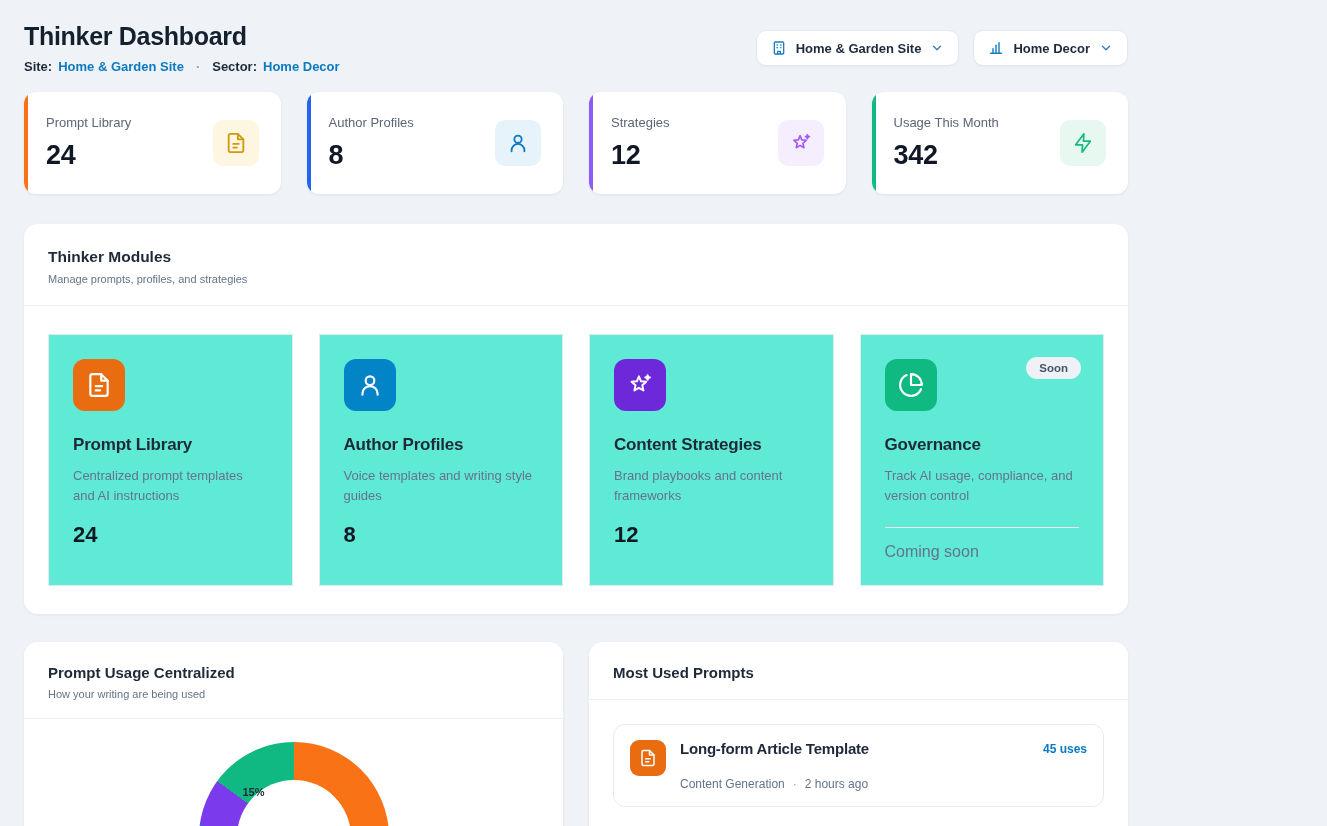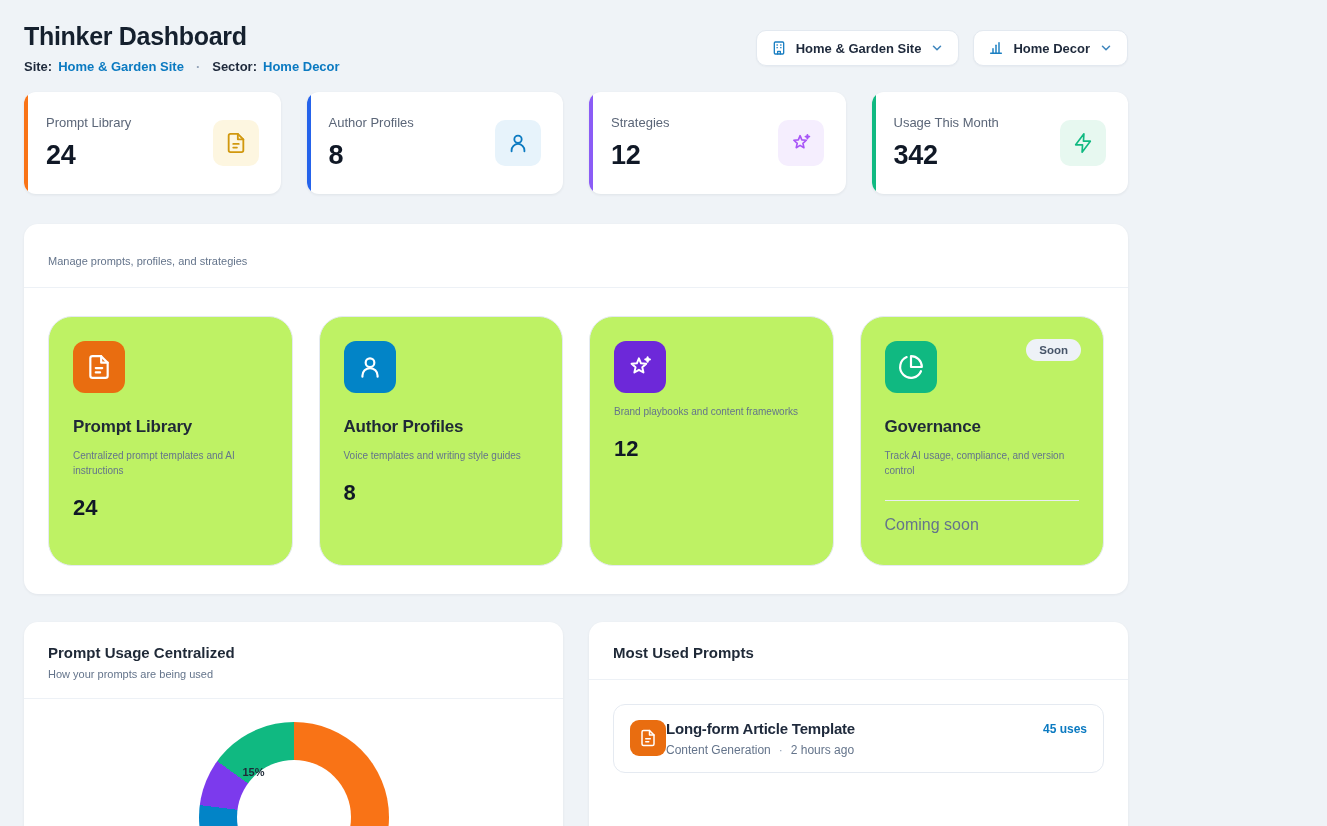--- a/index.html
+++ b/index.html
@@ -51,31 +51,31 @@
 
   
   .panel { background: #fff; border-radius: 14px; box-shadow: 0 1px 3px rgba(15,23,42,.06); }
   .modules-panel { margin-top: 30px; }
   .panel-header { padding: 24px 24px 20px; }
   .panel-title { font-size: 15.5px; font-weight: 700; color: #1f2937; }
   .panel-subtitle { font-size: 11px; color: #64748b; margin-top: 7px; }
   .divider { border-top: 1px solid #edf1f6; }
   .modules-grid { display: grid; grid-template-columns: repeat(4, 1fr); gap: 26px; padding: 28px 24px; }
   .module-card {
-    position: relative; border: 1px solid #e5eaf1; border-radius: 24px;
-    padding: 24px; min-height: 250px; cursor: pointer; background: #bef264;
+    position: relative; border: 1px solid #e5eaf1; border-radius: 0;
+    padding: 24px; min-height: 250px; cursor: pointer; background: #5eead4;
   }
   .module-icon { width: 52px; height: 52px; border-radius: 12px; display: flex; align-items: center; justify-content: center; color: #fff; }
   .module-icon svg { width: 26px; height: 26px; }
   .m-orange { background: #e96d10; }
   .m-blue   { background: #0284c7; }
   .m-purple { background: #6d28d9; }
   .m-green  { background: #10b981; }
   .module-title { margin-top: 24px; font-size: 17px; font-weight: 800; color: #1f2937; letter-spacing: -0.2px; }
-  .module-desc { margin-top: 11px; font-size: 10px; color: #64748b; line-height: 1.5; max-width: 230px; }
+  .module-desc { margin-top: 11px; font-size: 13px; color: #64748b; line-height: 1.5; max-width: 230px; }
   .module-count { margin-top: 17px; font-size: 22px; font-weight: 800; color: #101826; }
   .soon-badge {
     position: absolute; top: 22px; right: 22px; background: #eef2f7; color: #475569;
     font-size: 11.5px; font-weight: 600; border-radius: 999px; padding: 5px 13px;
   }
   .module-divider { border-top: 1px solid #e9edf3; margin-top: 22px; }
   .module-footer { margin-top: 15px; font-size: 16px; color: #64748b; }
 
   
   .bottom-row { margin-top: 28px; display: grid; grid-template-columns: 1fr 1fr; gap: 26px; }
@@ -91,32 +91,32 @@
     transform: translate(-50%, -50%); background: #fff; border-radius: 50%;
   }
   .donut-label {
     position: absolute; left: 44px; top: 44px; z-index: 2;
     font-size: 11px; font-weight: 700; color: #1f2937;
   }
 
   
   .prompt-list { padding: 24px; }
   .prompt-item {
-    display: flex; align-items: center; 
+    display: flex; align-items: center; gap: 14px;
     border: 1px solid #e5eaf1; border-radius: 12px; padding: 15px 16px;
     cursor: pointer; background: #fff;
   }
   .prompt-item-icon {
     width: 36px; height: 36px; border-radius: 9px; background: #e96d10; color: #fff;
     display: flex; align-items: center; justify-content: center; flex: 0 0 auto;
     align-self: flex-start;
   }
   .prompt-item-icon svg { width: 18px; height: 18px; }
   .prompt-item-title { font-size: 15px; font-weight: 800; color: #1e293b; letter-spacing: -0.2px; }
-  .prompt-item-meta { margin-top: 6px; font-size: 12px; color: #64748b; display: flex; align-items: center; }
+  .prompt-item-meta { margin-top: 20px; font-size: 12px; color: #64748b; display: flex; align-items: center; }
   .prompt-item-meta .dot { margin: 0 8px; color: #94a3b8; }
   .prompt-item-uses { margin-left: auto; align-self: flex-start; margin-top: 2px; font-size: 12px; font-weight: 700; color: #0b7ac1; }
 </style>
 </head>
 <body>
 
 <div class="page">
 
   <div class="header">
     <div>
@@ -210,20 +210,21 @@
       <span class="stat-icon ib-green">
         <svg viewBox="0 0 24 24" fill="none" stroke="currentColor" stroke-width="1.8" stroke-linejoin="round">
             <polygon points="13 2 4 14 11.5 14 11 22 20 10 12.5 10 13 2"></polygon>
           </svg>
       </span>
     </div>
   </section>
 
   <section class="panel modules-panel">
     <div class="panel-header">
+      <div class="panel-title">Thinker Modules</div>
       <div class="panel-subtitle">Manage prompts, profiles, and strategies</div>
     </div>
     <div class="divider"></div>
     <div class="modules-grid">
 
       <div class="module-card">
         <div class="module-icon m-orange">
           <svg viewBox="0 0 24 24" fill="none" stroke="currentColor" stroke-width="2" stroke-linecap="round" stroke-linejoin="round">
               <path d="M14 2H6a2 2 0 0 0-2 2v16a2 2 0 0 0 2 2h12a2 2 0 0 0 2-2V8z"></path>
               <path d="M14 2v6h6"></path>
@@ -248,20 +249,21 @@
         <div class="module-count">8</div>
       </div>
 
       <div class="module-card">
         <div class="module-icon m-purple">
           <svg viewBox="0 0 24 24" fill="none" stroke="currentColor" stroke-width="1.8" stroke-linejoin="round">
               <path d="M11 4l1.9 4.6 4.9.4-3.7 3.3 1.1 4.8L11 14.6l-4.2 2.5 1.1-4.8L4.2 9l4.9-.4z"></path>
               <path d="M19 3l.6 1.6L21.2 5l-1.6.6L19 7.2l-.6-1.6L16.8 5l1.6-.4z"></path>
             </svg>
         </div>
+        <div class="module-title">Content Strategies</div>
         <div class="module-desc">Brand playbooks and content frameworks</div>
         <div class="module-count">12</div>
       </div>
 
       <div class="module-card">
         <span class="soon-badge">Soon</span>
         <div class="module-icon m-green">
           <svg viewBox="0 0 24 24" fill="none" stroke="currentColor" stroke-width="2" stroke-linecap="round" stroke-linejoin="round">
               <path d="M21.21 15.89A10 10 0 1 1 8 2.83"></path>
               <path d="M22 12A10 10 0 0 0 12 2v10z"></path>
@@ -274,21 +276,21 @@
       </div>
 
     </div>
   </section>
 
   <section class="bottom-row">
 
     <div class="panel bottom-card">
       <div class="panel-header">
         <div class="panel-title">Prompt Usage Centralized</div>
-        <div class="panel-subtitle">How your prompts are being used</div>
+        <div class="panel-subtitle">How your writing are being used</div>
       </div>
       <div class="divider"></div>
       <div class="chart-area">
         <div class="donut" style="background: conic-gradient(rgb(249, 115, 22) 0%, rgb(249, 115, 22) 45%, rgb(2, 132, 199) 45%, rgb(2, 132, 199) 77%, rgb(124, 58, 237) 77%, rgb(124, 58, 237) 85%, rgb(16, 185, 129) 85%, rgb(16, 185, 129) 100%);">
           <span class="donut-label">15%</span>
         </div>
       </div>
     </div>
 
     <div class="panel bottom-card">

